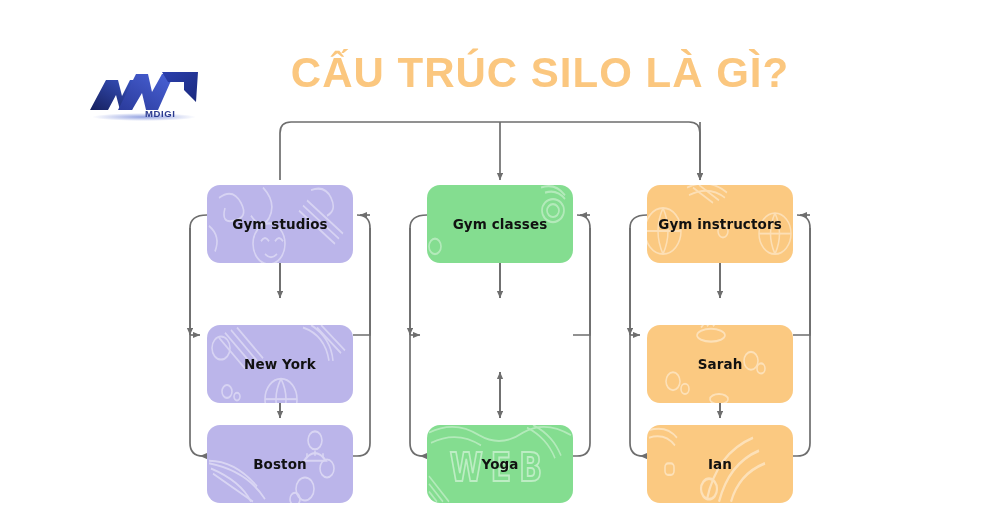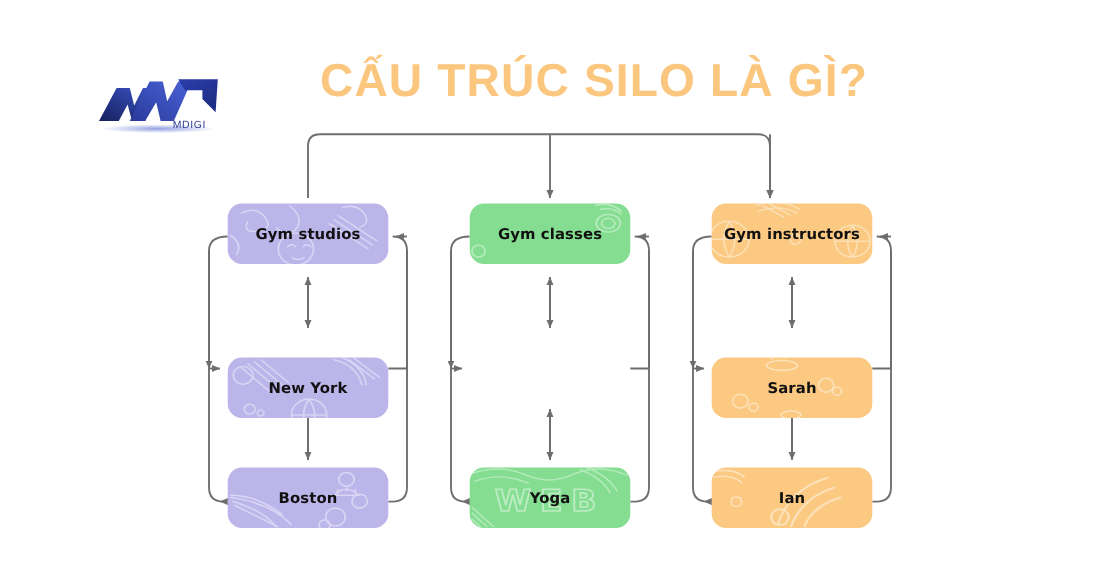--- a/index.html
+++ b/index.html
@@ -9,42 +9,42 @@
     font-family:"Liberation Sans", sans-serif;
     overflow:hidden;
     position:relative;
   }
   #stage{position:relative;width:1000px;height:517px;}
 
   
   .logo{position:absolute;left:88px;top:62px;width:125px;height:70px;}
   .logo svg{display:block;}
   .logo-word{
-    position:absolute;left:69px;top:46px;
-    font-size:9.5px;font-weight:400;letter-spacing:.6px;color:#2b3a8f;
+    position:absolute;left:57px;top:46px;
+    font-size:9.5px;font-weight:700;letter-spacing:.6px;color:#2b3a8f;
   }
 
   
   .title{
     position:absolute;left:0;top:49px;width:1000px;
     text-align:center;
     font-size:42px;font-weight:800;letter-spacing:1px;
     color:#fbc77f;
     font-family:Liberation Sans, sans-serif;
     white-space:nowrap;
     padding-left:40px;
   }
 
   
   #wires{position:absolute;left:0;top:0;width:1000px;height:517px;}
 
   
   .node{
     position:absolute;
-    width:146px;height:55px;
+    width:146px;height:78px;
     border-radius:13px;
     display:flex;align-items:center;justify-content:center;
     overflow:hidden;
     box-sizing:border-box;
   }
   .node .lbl{
     position:relative;z-index:3;
     font-family:"DejaVu Sans", sans-serif;
     font-size:13.5px;font-weight:700;color:#111111;
     letter-spacing:.1px;white-space:nowrap;

